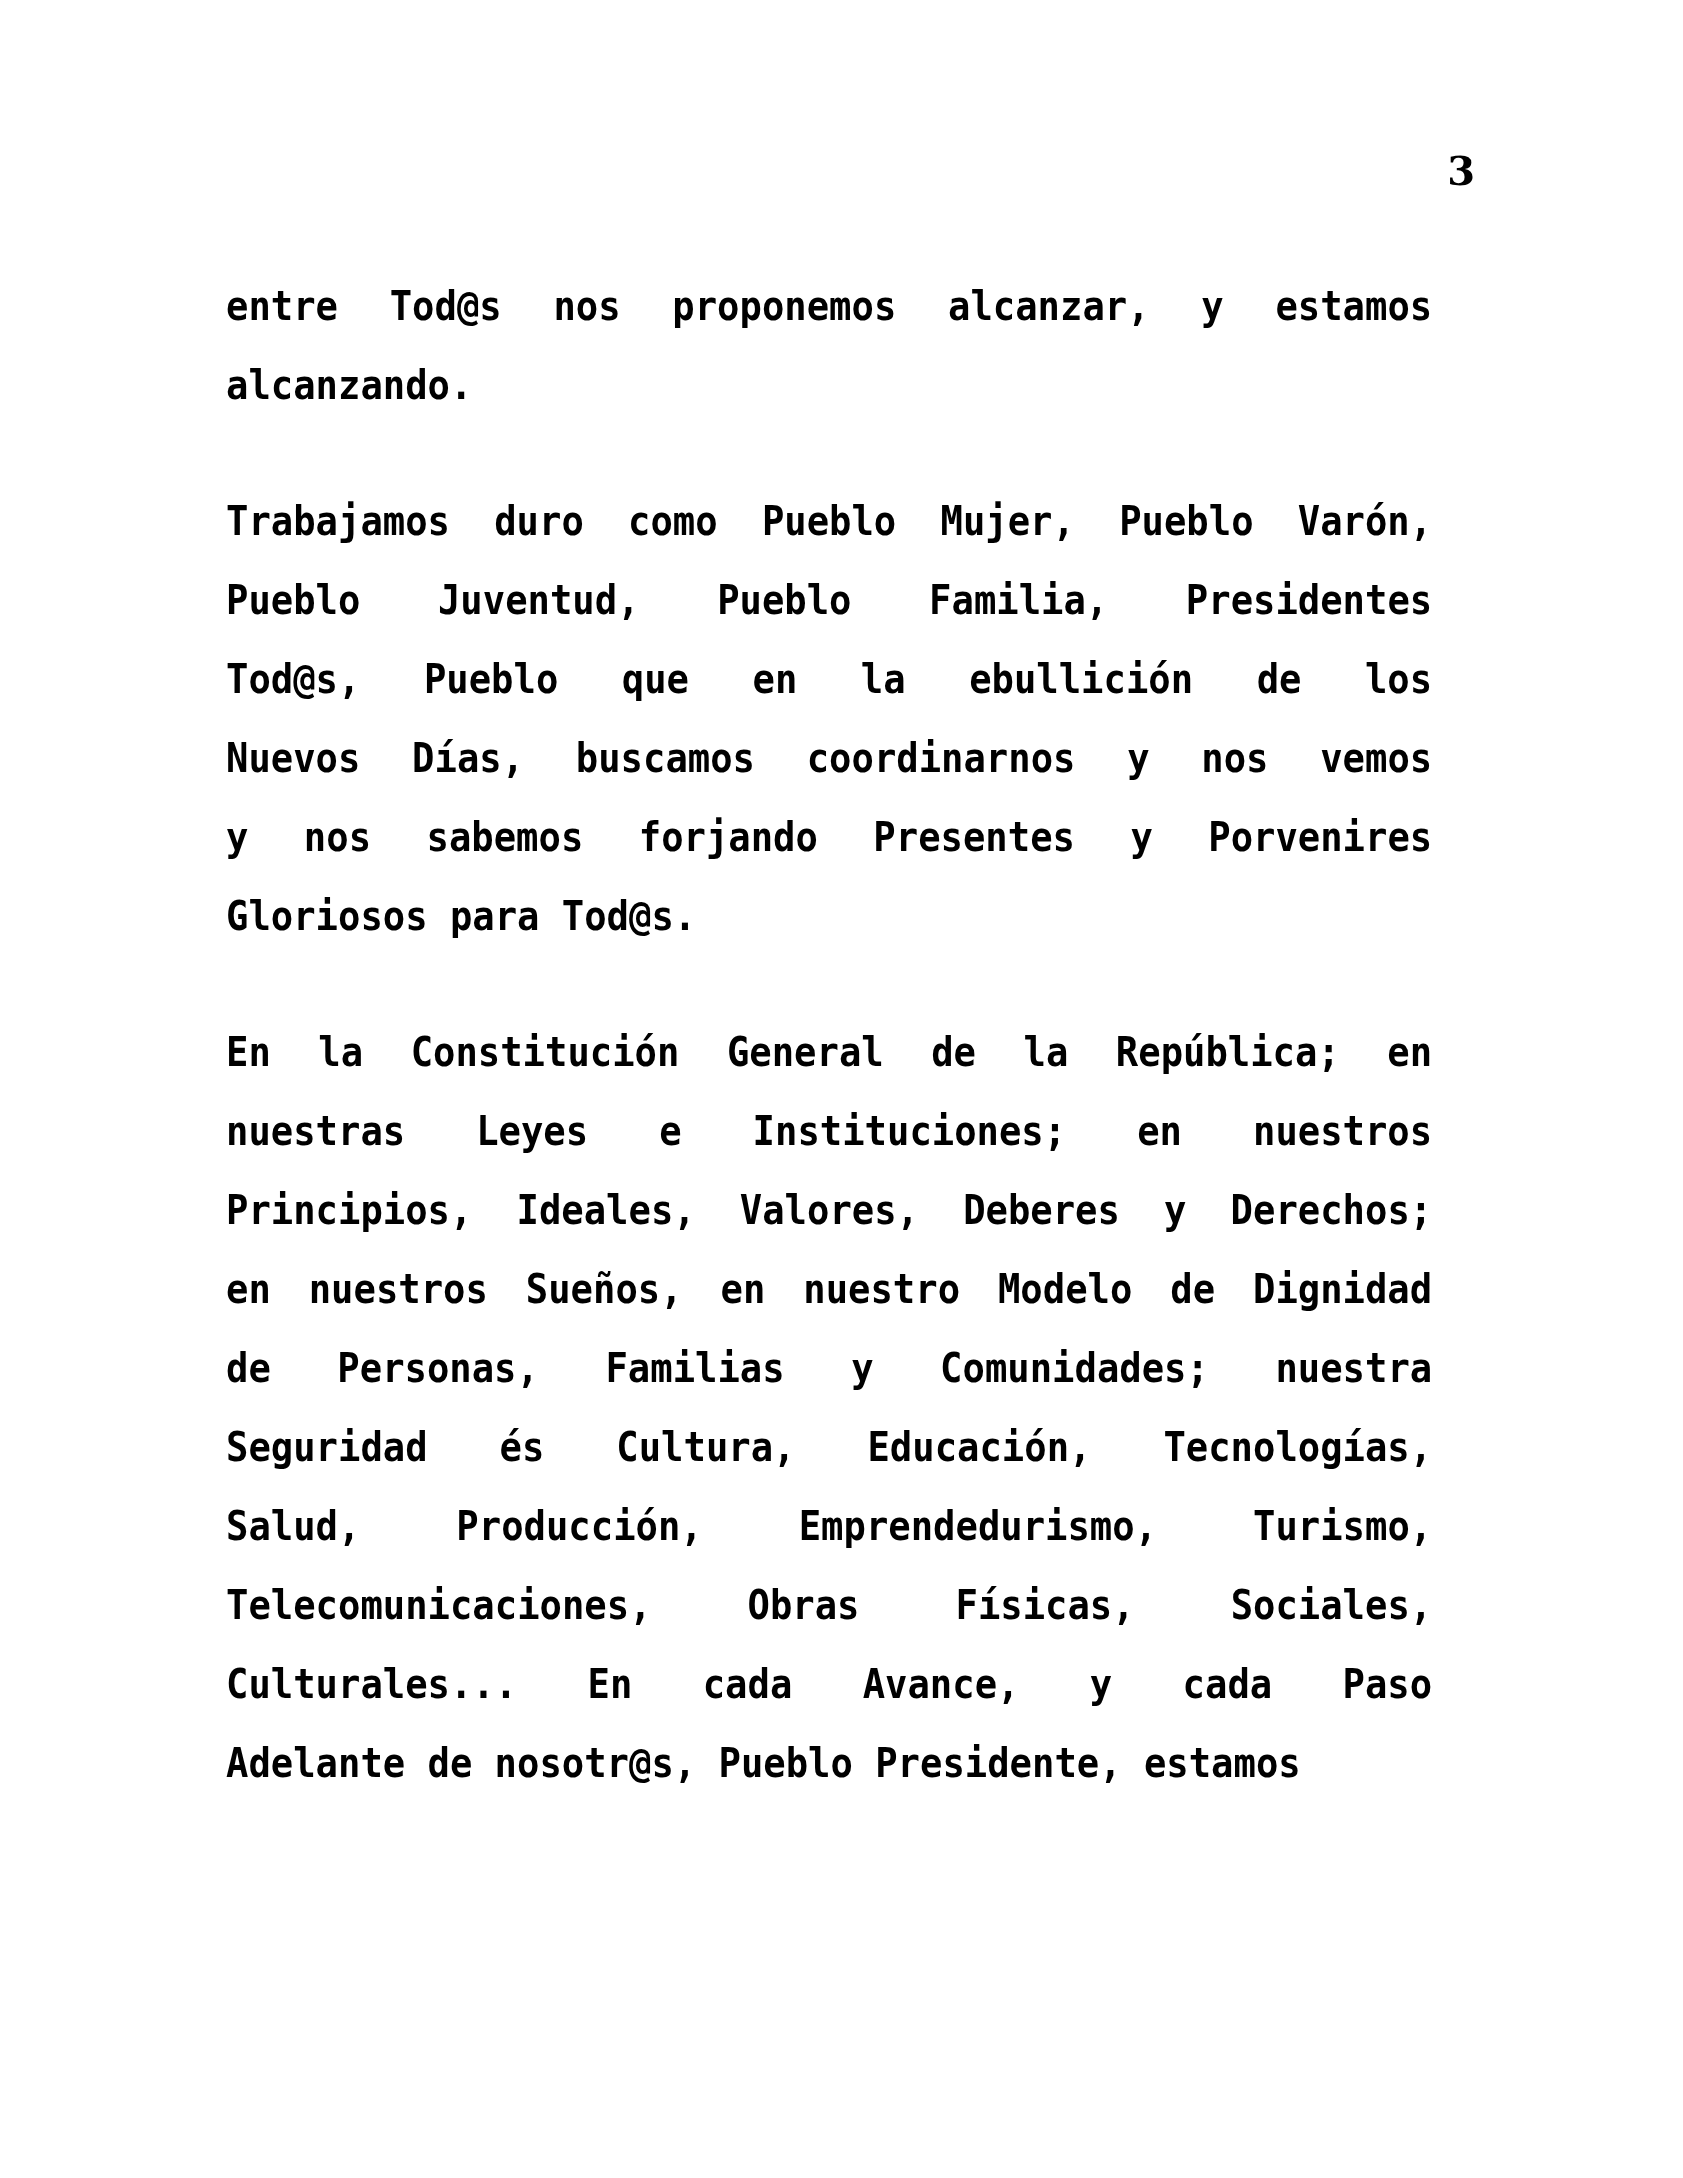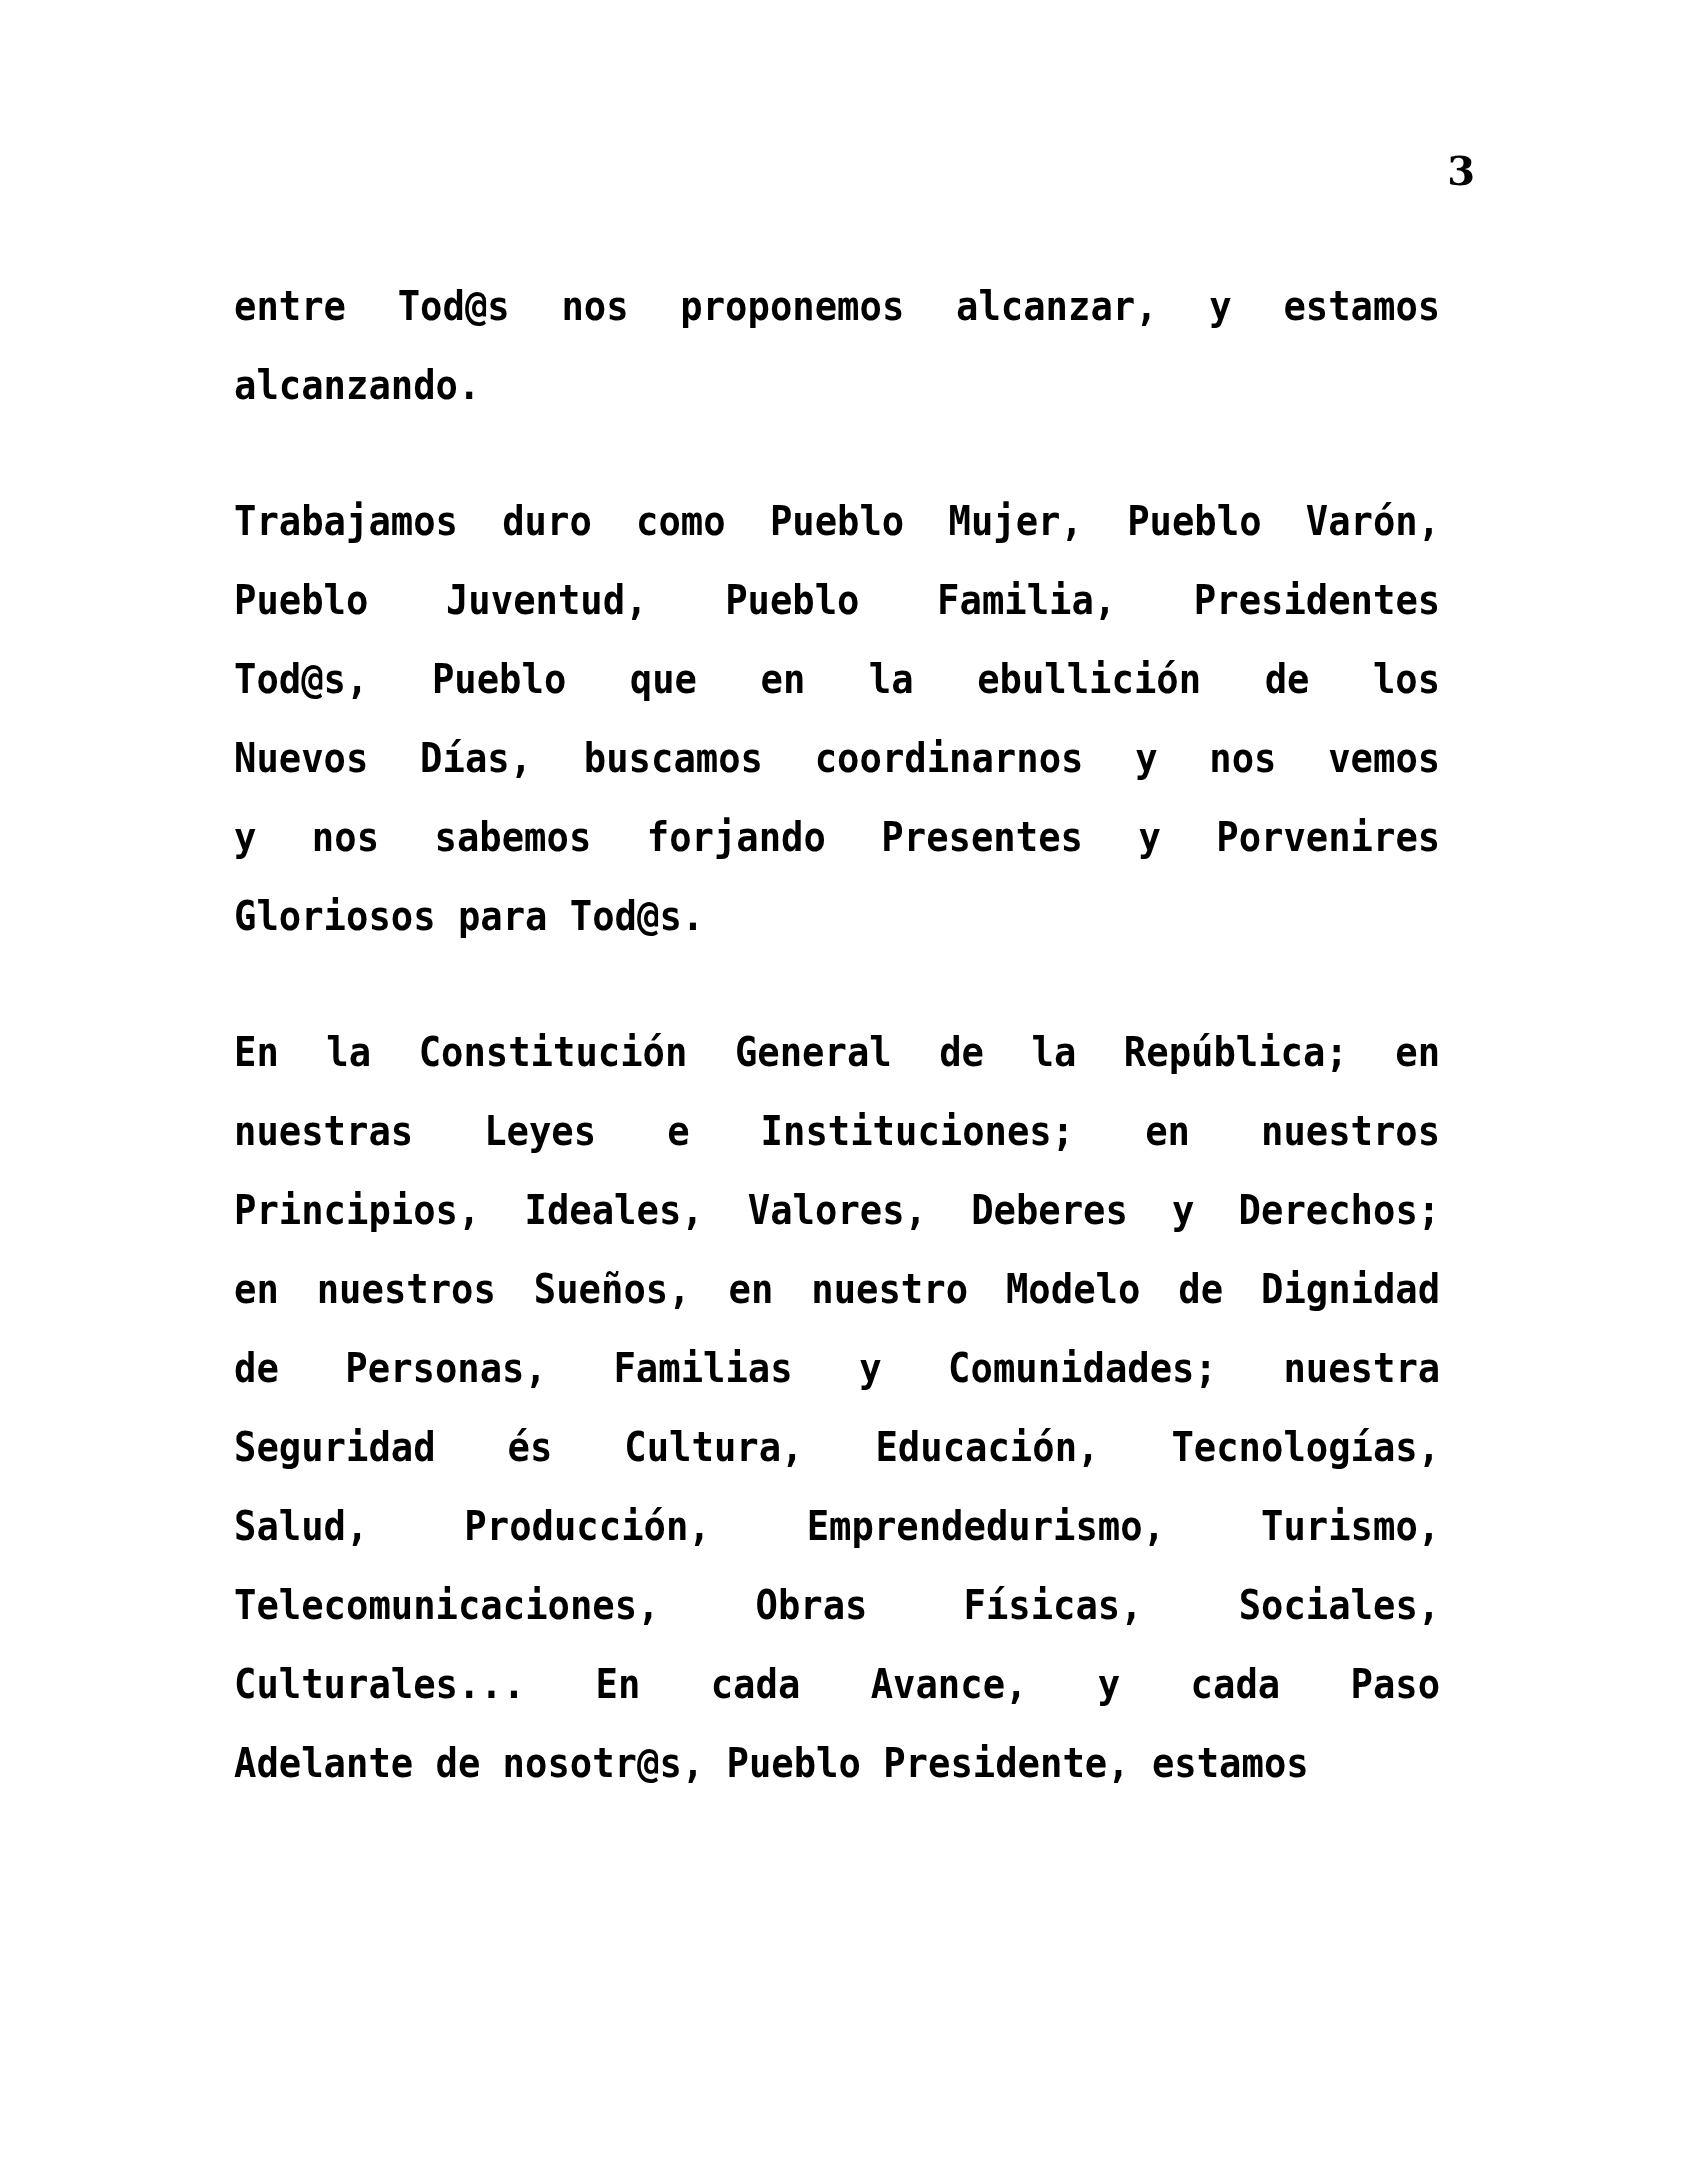--- a/index.html
+++ b/index.html
@@ -37,21 +37,21 @@
     font-size: 40px;
     line-height: 48px;
     letter-spacing: 0;
     color: #000000;
   }
 
   
   .body-text {
     position: absolute;
     top: 267px;
-    left: 234px;
+    left: 226px;
     width: 1206px;
   }
 
   .para {
     margin: 0 0 57px 0;
     font-family: "DejaVu Sans Mono", "Liberation Mono", monospace;
     font-weight: bold;
     font-size: 40px;
     line-height: 79px;
     color: #000000;

